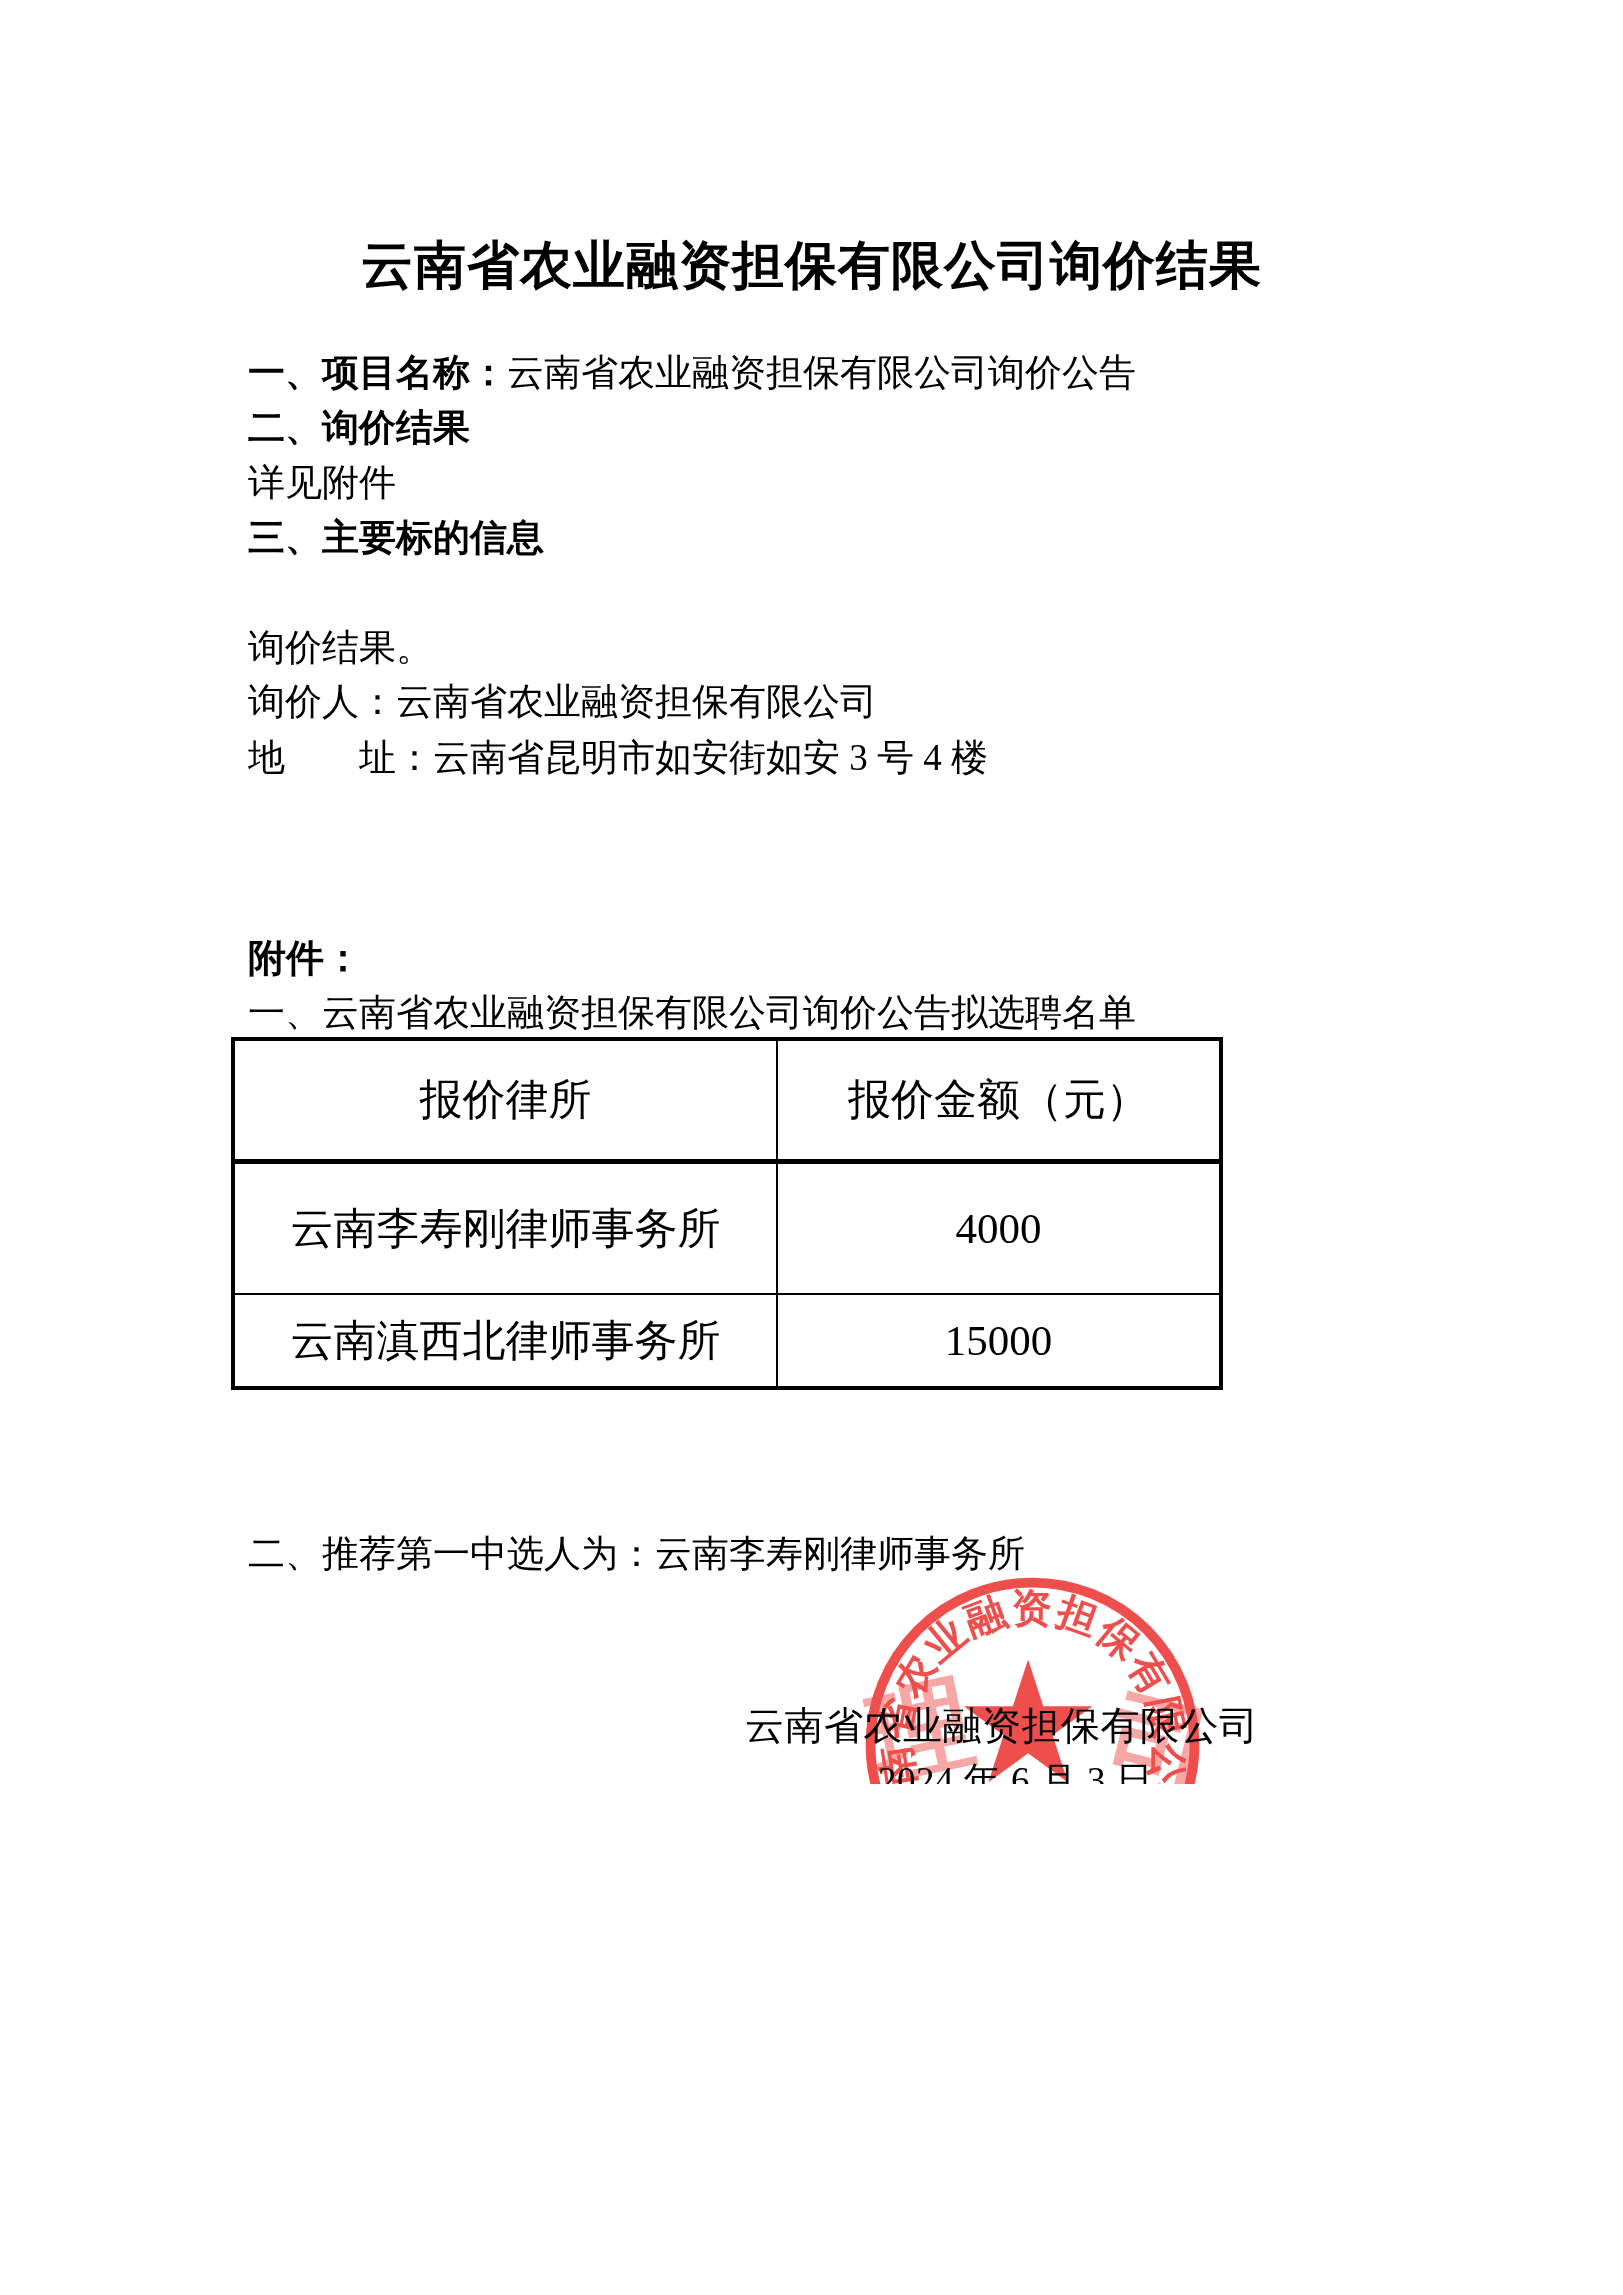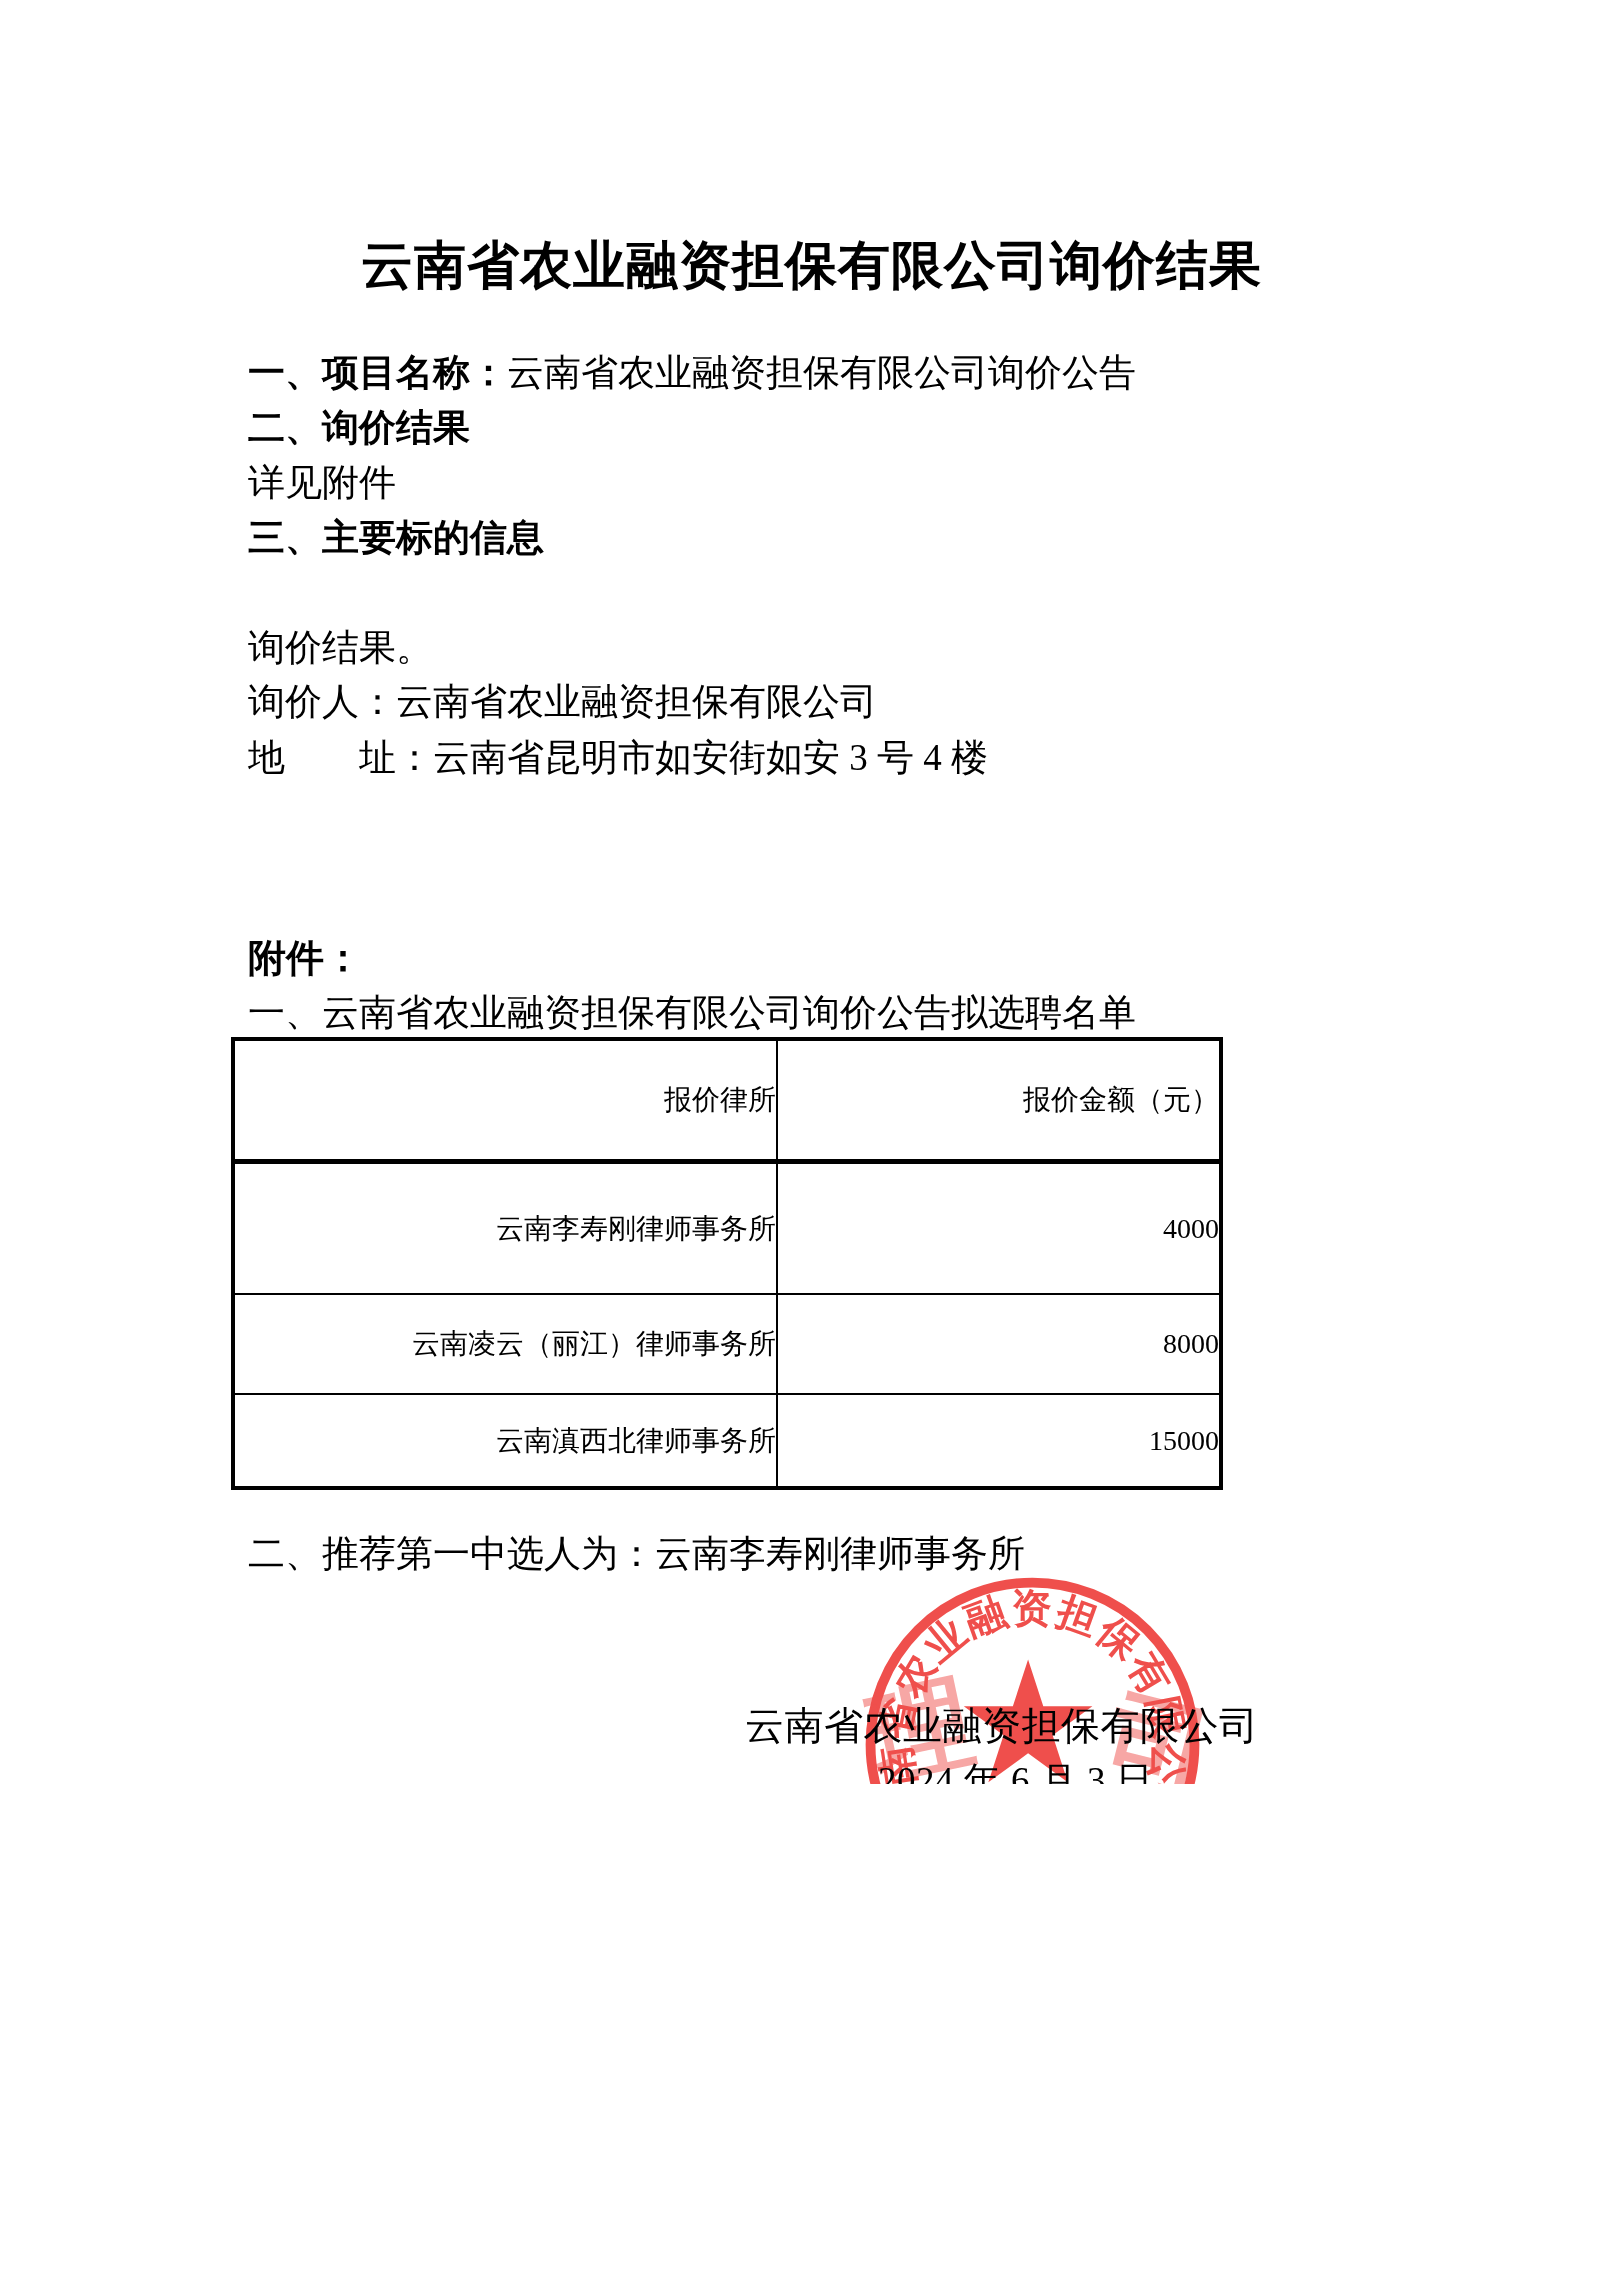--- a/index.html
+++ b/index.html
@@ -35,23 +35,23 @@
   .attach-label{font-size:38px;font-weight:700;}
   .tbl-wrap{position:absolute;left:231px;top:1037px;}
   table.quote{
     border-collapse:collapse;
     table-layout:fixed;
     width:988px;
     border:4.4px solid #000;
   }
   table.quote td{
     border:2.9px solid #000;
-    text-align:right;
+    text-align:center;
     vertical-align:middle;
-    font-size:28px;
+    font-size:43px;
     padding:0;
   }
   tr.hrow td{height:118px;border-bottom:5.4px solid #000;}
   tr.r1 td{height:129px;}
   tr.r2 td{height:98px;}
   tr.r3 td{height:91px;}
   .sig-line{
     position:absolute;
     font-size:39px;
     line-height:40px;
@@ -108,24 +108,20 @@
         </colgroup>
       <tbody>
           <tr class="hrow">
         <td>报价律所</td>
         <td>报价金额（元）</td>
       </tr>
       <tr class="r1">
         <td>云南李寿刚律师事务所</td>
         <td>4000</td>
       </tr>
-      <tr class="r2">
-        <td>云南凌云（丽江）律师事务所</td>
-        <td>8000</td>
-      </tr>
       <tr class="r3">
         <td>云南滇西北律师事务所</td>
         <td>15000</td>
       </tr>
     </tbody>
       </table>
   </div>
 
   <div class="line" style="top:1534px;">二、推荐第一中选人为：云南李寿刚律师事务所</div>
 

